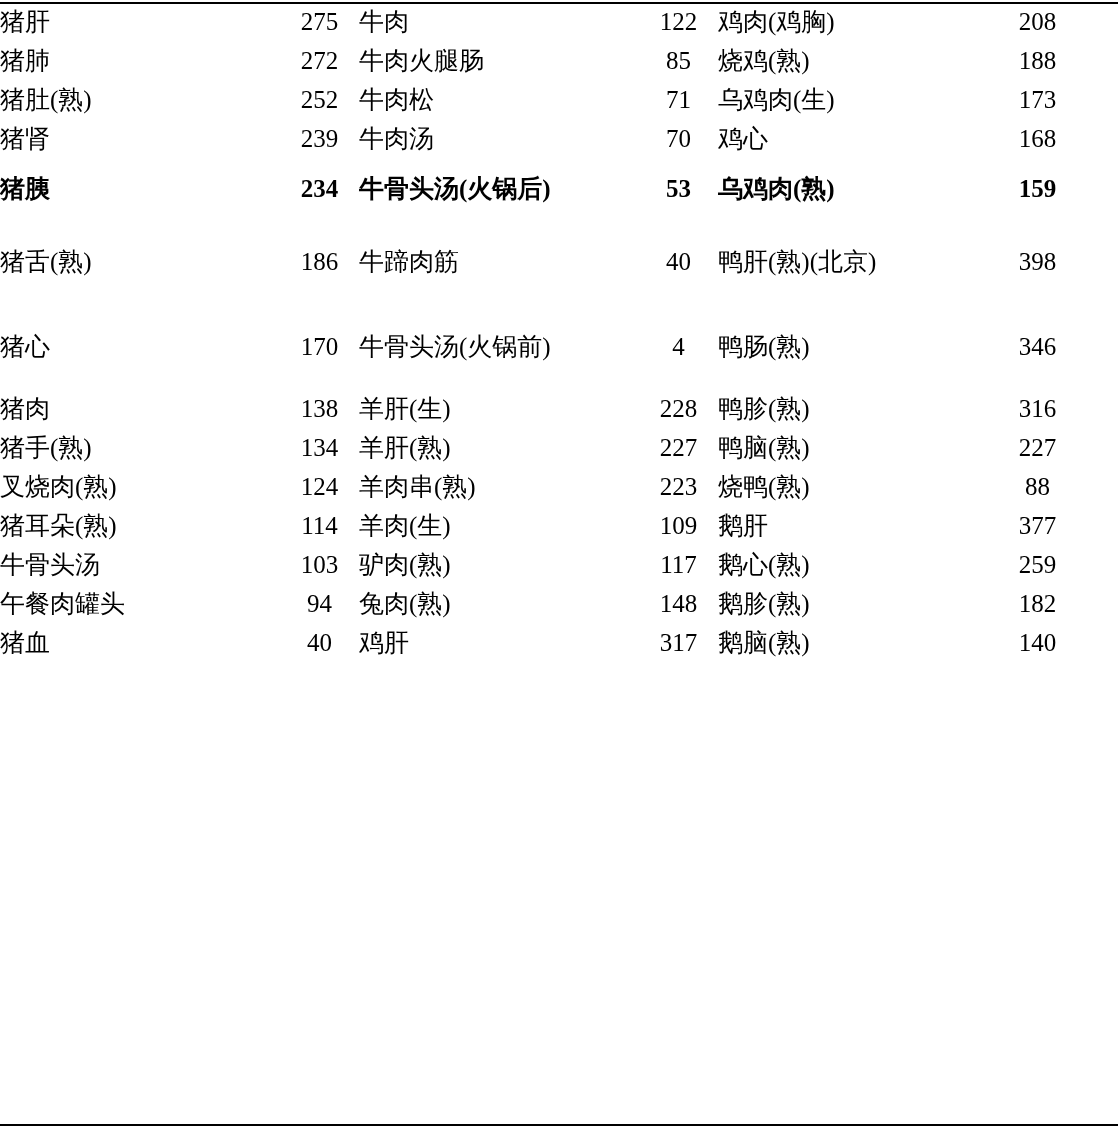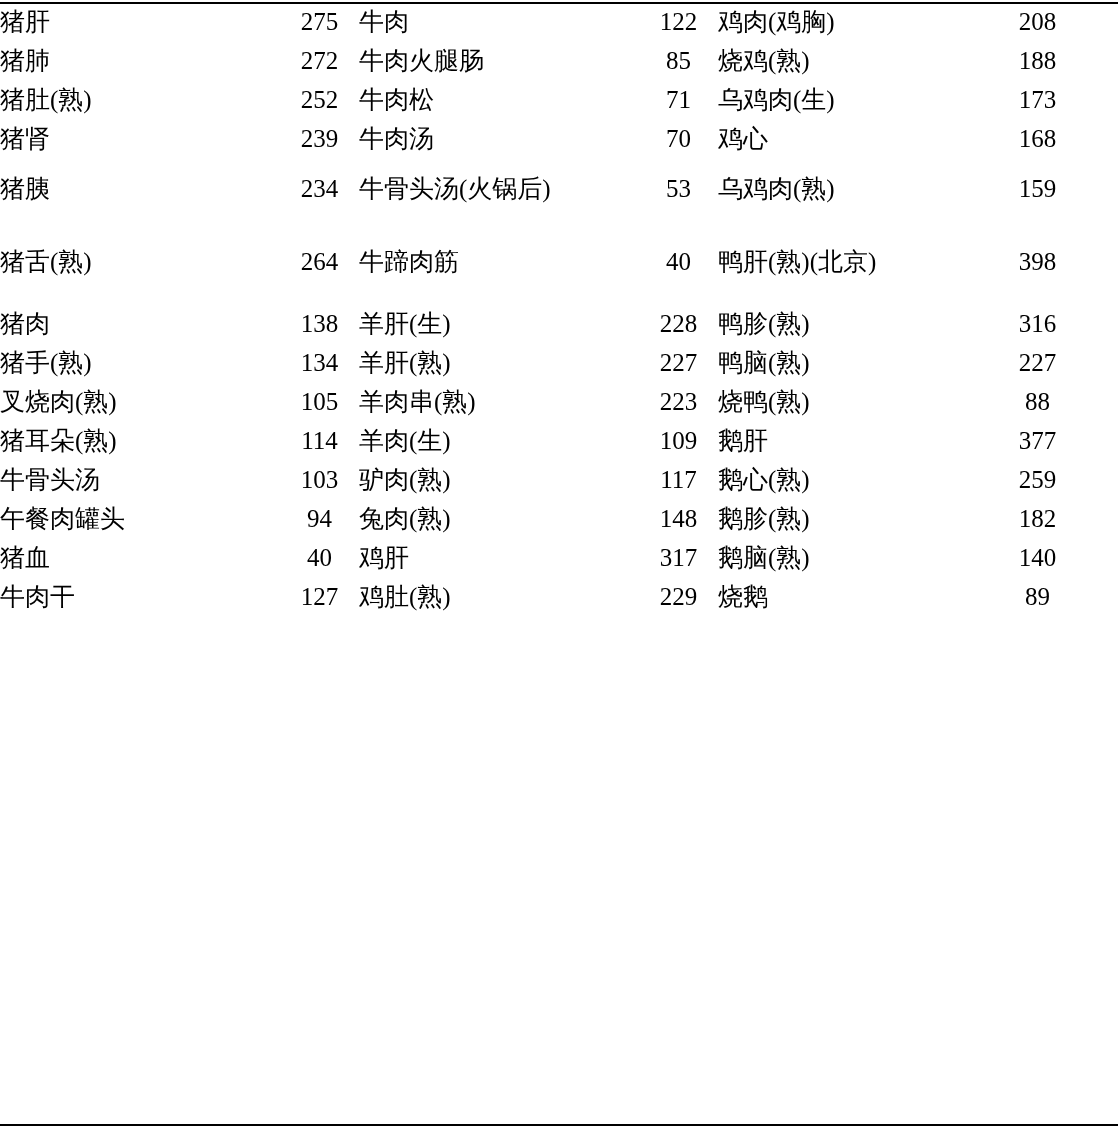--- a/index.html
+++ b/index.html
@@ -59,21 +59,21 @@
   td.value {
     padding-left: 4px;
     padding-right: 10px;
     text-align: center;
   }
   
   td.name .wrap {
     display: block;
     max-width: 196px;
   }
-  tr.tall td { padding-top: 14px; padding-bottom: 14px; }
+  tr.tall td { padding-top: 14px; padding-bottom: 14px; font-weight: bold; }
   tr.xtall td { padding-top: 26px; padding-bottom: 26px; margin-left: 24px; }
 </style>
 </head>
 <body>
 
 <div class="page">
   <div class="rule-top"></div>
 
   <table class="nutrient-table">
     <colgroup>
@@ -158,31 +158,45 @@
         <td class="name">
             <span class="wrap">乌鸡肉(熟)</span>
           </td>
         <td class="value">159</td>
       </tr>
 
       <tr class="xtall">
         <td class="name">
             <span class="wrap">猪舌(熟)</span>
           </td>
-        <td class="value">264</td>
+        <td class="value">186</td>
         <td class="name">
             <span class="wrap">牛蹄肉筋</span>
           </td>
         <td class="value">40</td>
         <td class="name">
             <span class="wrap">鸭肝(熟)(北京)</span>
           </td>
         <td class="value">398</td>
       </tr>
 
+      <tr class="xtall">
+        <td class="name">
+            <span class="wrap">猪心</span>
+          </td>
+        <td class="value">170</td>
+        <td class="name">
+            <span class="wrap">牛骨头汤(火锅前)</span>
+          </td>
+        <td class="value">4</td>
+        <td class="name">
+            <span class="wrap">鸭肠(熟)</span>
+          </td>
+        <td class="value">346</td>
+      </tr>
 
       <tr>
         <td class="name">
             <span class="wrap">猪肉</span>
           </td>
         <td class="value">138</td>
         <td class="name">
             <span class="wrap">羊肝(生)</span>
           </td>
         <td class="value">228</td>
@@ -204,21 +218,21 @@
         <td class="name">
             <span class="wrap">鸭脑(熟)</span>
           </td>
         <td class="value">227</td>
       </tr>
 
       <tr>
         <td class="name">
             <span class="wrap">叉烧肉(熟)</span>
           </td>
-        <td class="value">105</td>
+        <td class="value">124</td>
         <td class="name">
             <span class="wrap">羊肉串(熟)</span>
           </td>
         <td class="value">223</td>
         <td class="name">
             <span class="wrap">烧鸭(熟)</span>
           </td>
         <td class="value">88</td>
       </tr>
 
@@ -276,32 +290,18 @@
         <td class="name">
             <span class="wrap">鸡肝</span>
           </td>
         <td class="value">317</td>
         <td class="name">
             <span class="wrap">鹅脑(熟)</span>
           </td>
         <td class="value">140</td>
       </tr>
 
-      <tr>
-        <td class="name">
-            <span class="wrap">牛肉干</span>
-          </td>
-        <td class="value">127</td>
-        <td class="name">
-            <span class="wrap">鸡肚(熟)</span>
-          </td>
-        <td class="value">229</td>
-        <td class="name">
-            <span class="wrap">烧鹅</span>
-          </td>
-        <td class="value">89</td>
-      </tr>
 
     </tbody>
   </table>
 
   <div class="rule-bottom"></div>
 </div>
 
 </body></html>

